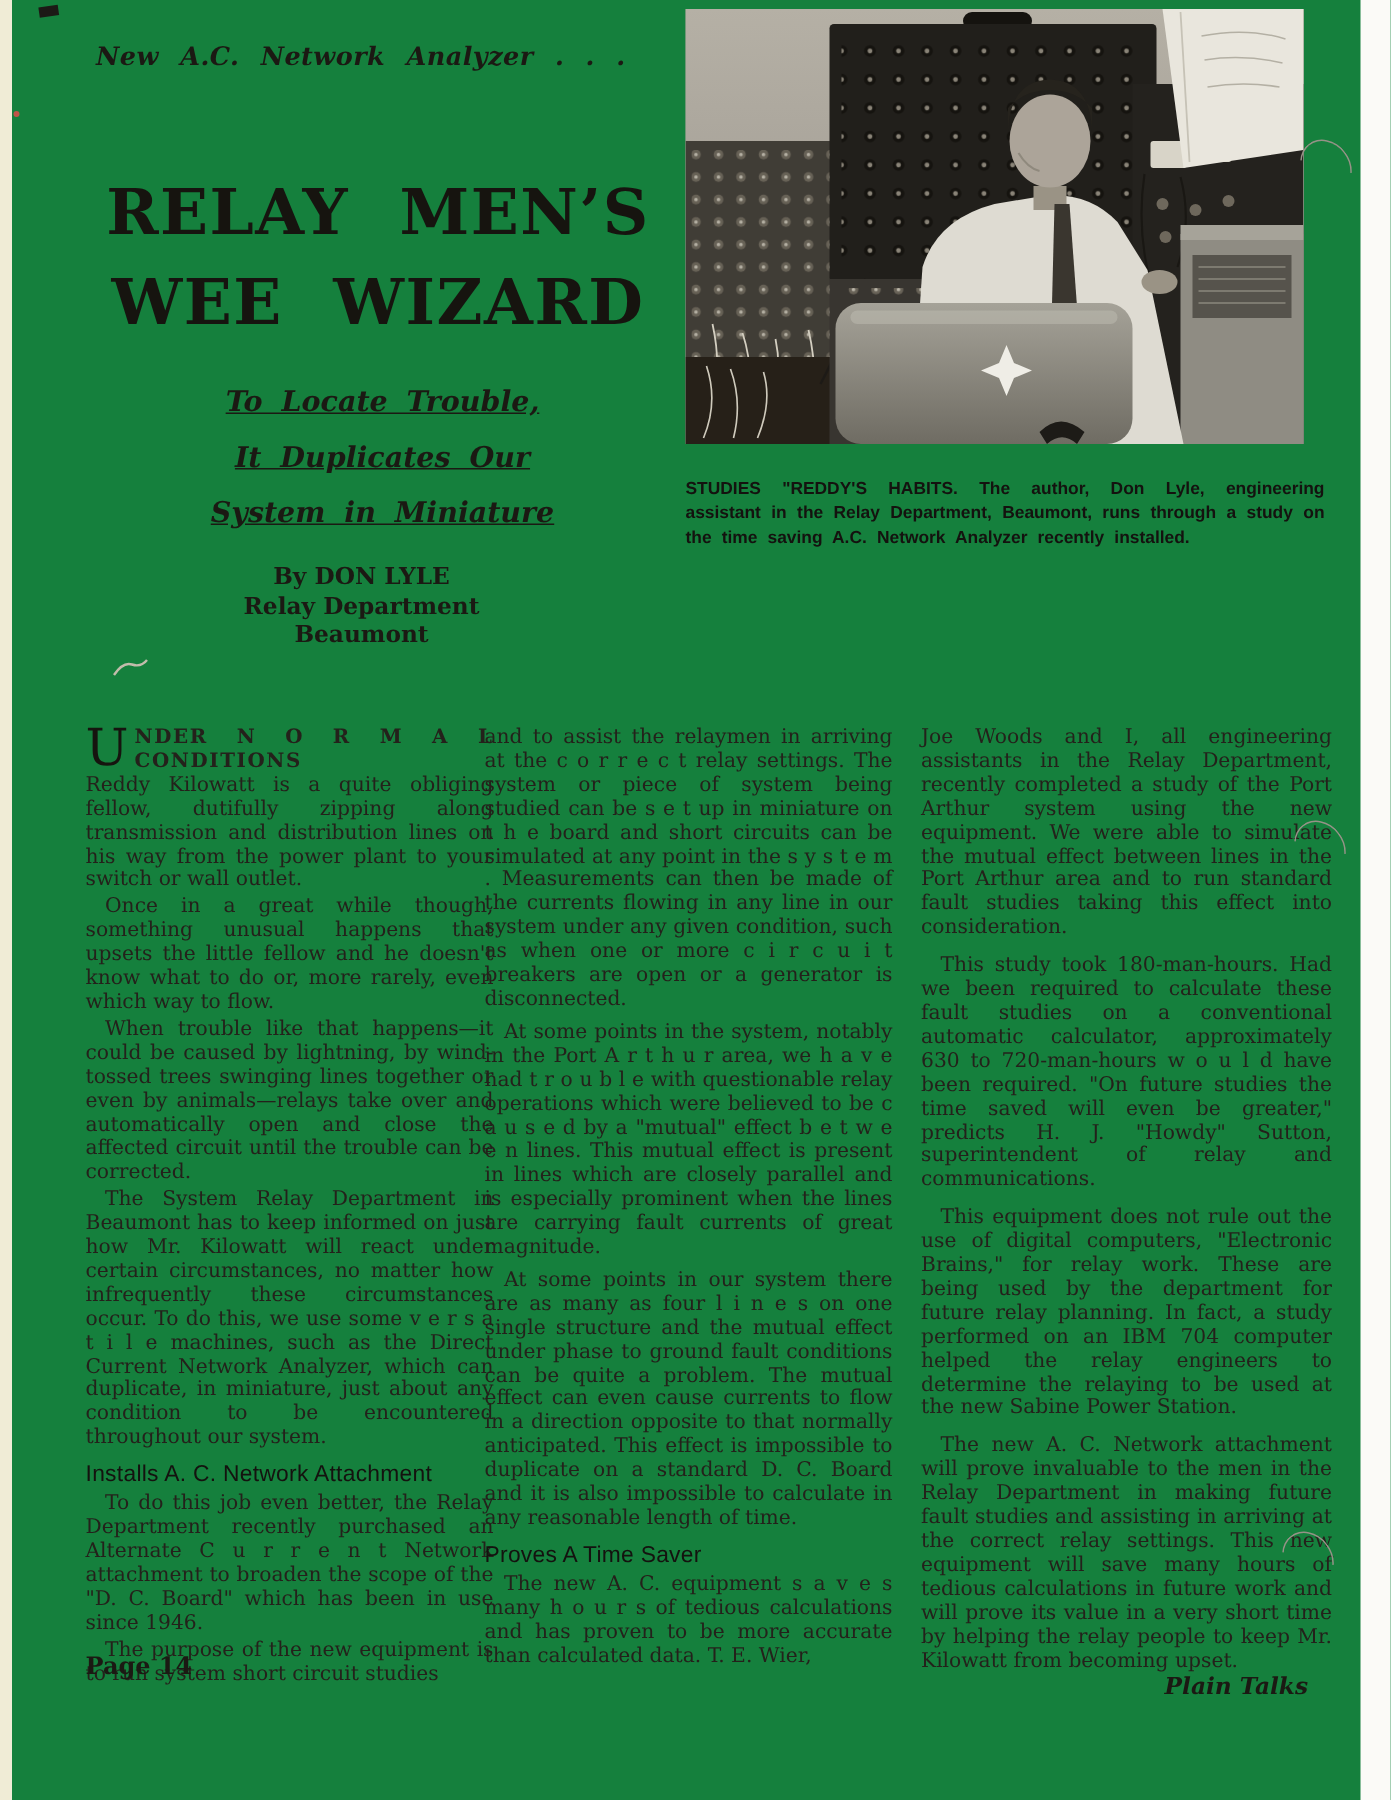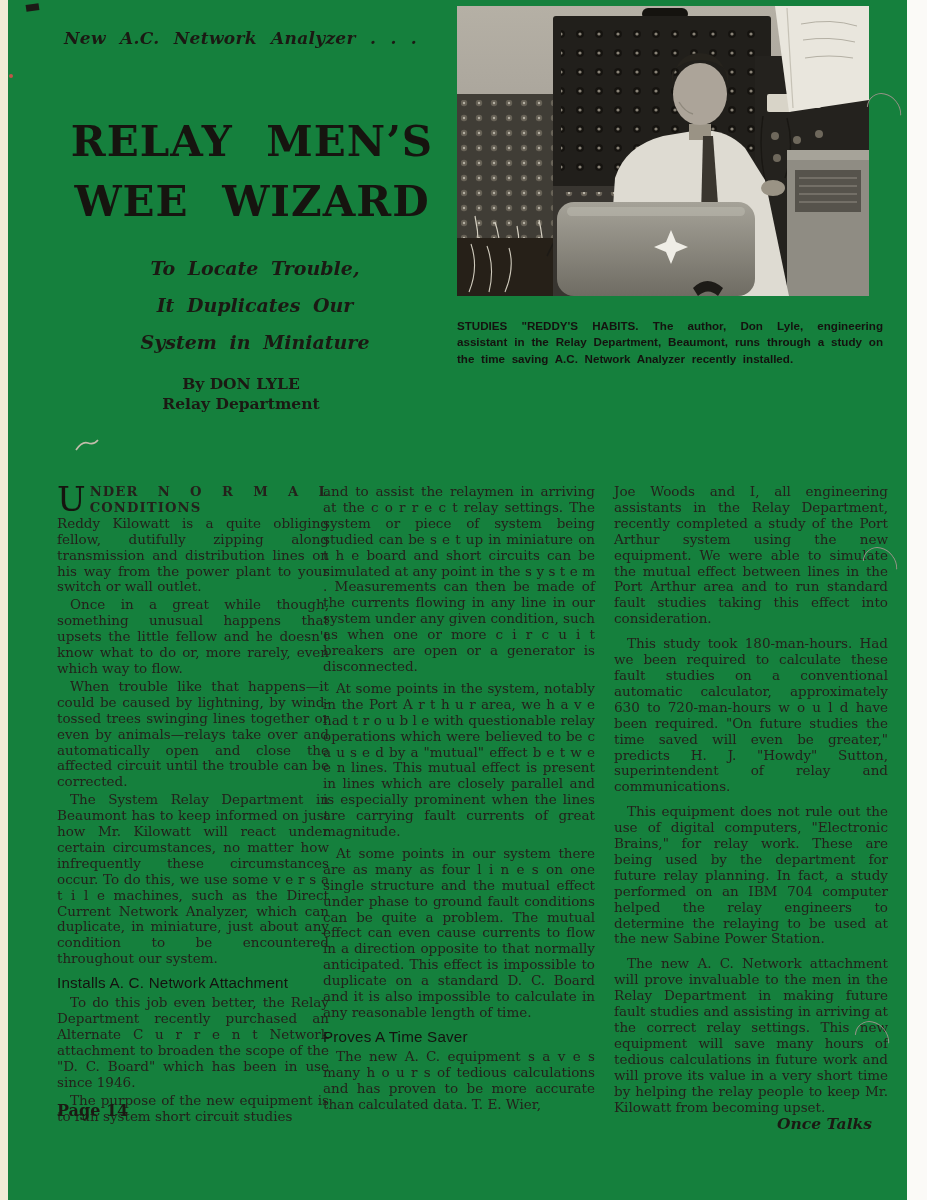--- a/index.html
+++ b/index.html
@@ -9,21 +9,21 @@
   .edge-right{position:absolute;left:907px;top:0;width:20px;height:1200px;background:#fbfaf7;}
   .corner-mark{position:absolute;left:26px;top:4px;width:13px;height:7px;background:#1c1a16;transform:rotate(-8deg);}
   .red-speck{position:absolute;left:9px;top:74px;width:4px;height:4px;border-radius:50%;background:#c05548;}
   .pencil-mark{position:absolute;left:74px;top:438px;width:26px;height:16px;}
 
   .kicker{position:absolute;left:64px;top:28px;font-style:italic;font-weight:700;
           font-size:17px;word-spacing:8px;letter-spacing:.3px;color:#1b1913;}
   .title{position:absolute;left:42px;top:112px;width:420px;text-align:center;
          font-weight:700;font-size:42px;line-height:60px;letter-spacing:1px;word-spacing:18px;color:#16140f;}
   .subtitle{position:absolute;left:110px;top:250px;width:290px;text-align:center;
-            font-style:italic;font-weight:700;font-size:19px;line-height:37px;word-spacing:6px;color:#1b1913;}
+            font-style:italic;font-weight:700;font-size:19px;line-height:37px;word-spacing:6px;color:#1b1913;text-decoration:underline;}
   .byline{position:absolute;left:96px;top:374px;width:290px;text-align:center;
           font-weight:700;font-size:15.5px;line-height:19.5px;color:#1b1913;}
 
   .photo{position:absolute;left:457px;top:6px;width:412px;height:290px;background:#a39e93;
          box-shadow:0 0 0 1px #c7c3b8 inset;}
   .caption{position:absolute;left:457px;top:306px;width:426px;
            font-family:"Liberation Sans", sans-serif;font-weight:700;
            font-size:11.6px;line-height:16.8px;text-align:justify;word-spacing:3.5px;color:#14120f;}
 
   .col{position:absolute;top:484px;width:272px;text-align:justify;
@@ -71,20 +71,21 @@
 
   <div class="subtitle">
     <div>To Locate Trouble,</div>
     <div>It Duplicates Our</div>
     <div>System in Miniature</div>
   </div>
 
   <div class="byline">
     <div>By DON LYLE</div>
     <div>Relay Department</div>
+    <div>Beaumont</div>
   </div>
 
   <svg class="photo" viewBox="0 0 412 290">
     <defs>
       <linearGradient id="wall" x1="0" y1="0" x2="0" y2="1">
         <stop offset="0" stop-color="#b5b0a5"></stop>
           <stop offset="1" stop-color="#96918a"></stop>
       </linearGradient>
       <linearGradient id="caseGrad" x1="0" y1="0" x2="0" y2="1">
         <stop offset="0" stop-color="#a5a298"></stop>
@@ -187,18 +188,18 @@
   </div>
 
   <div class="col" id="col3">
     <p class="body-p no-indent">Joe Woods and I, all engineering assistants in the Relay Department, recently completed a study of the Port Arthur system using the new equipment. We were able to simulate the mutual effect between lines in the Port Arthur area and to run standard fault studies taking this effect into consideration.</p>
     <p class="body-p">This study took 180-man-hours. Had we been required to calculate these fault studies on a conventional automatic calculator, approximately 630 to 720-man-hours w o u l d have been required. "On future studies the time saved will even be greater," predicts H. J. "Howdy" Sutton, superintendent of relay and communications.</p>
     <p class="body-p">This equipment does not rule out the use of digital computers, "Electronic Brains," for relay work. These are being used by the department for future relay planning. In fact, a study performed on an IBM 704 computer helped the relay engineers to determine the relaying to be used at the new Sabine Power Station.</p>
     <p class="body-p">The new A. C. Network attachment will prove invaluable to the men in the Relay Department in making future fault studies and assisting in arriving at the correct relay settings. This new equipment will save many hours of tedious calculations in future work and will prove its value in a very short time by helping the relay people to keep Mr. Kilowatt from becoming upset.</p>
   </div>
 
   <div class="footer-left">Page 14</div>
-  <div class="footer-right">Once Talks</div>
+  <div class="footer-right">Plain Talks</div>
 
   <div class="curl" id="curl1"></div>
   <div class="curl" id="curl2"></div>
   <div class="curl" id="curl3"></div>
 </div>
 
 </body></html>

